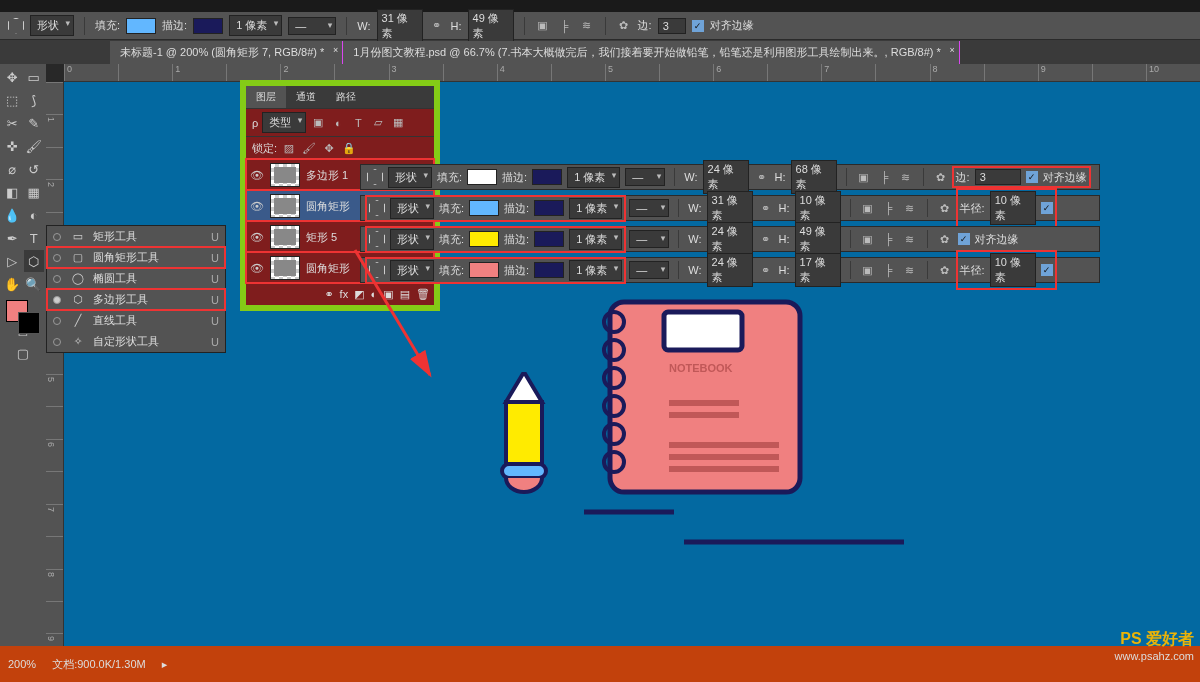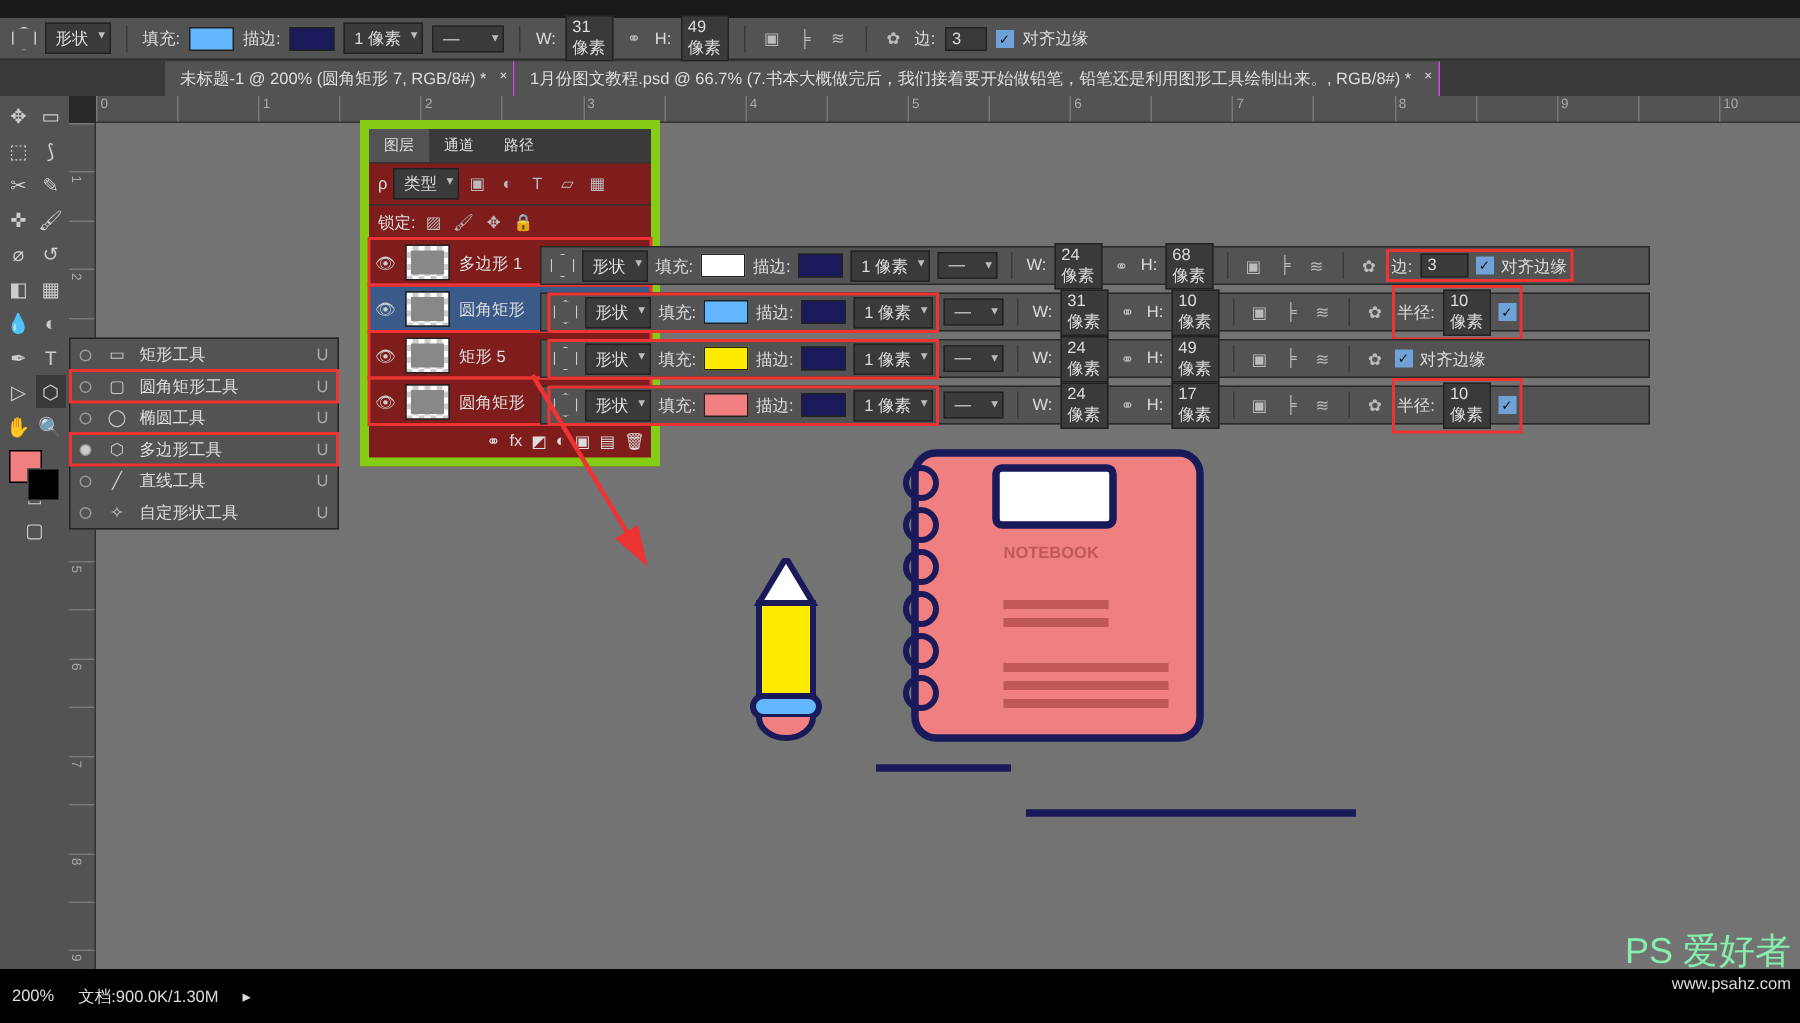--- a/index.html
+++ b/index.html
@@ -5,40 +5,40 @@
 *{margin:0;padding:0;box-sizing:border-box;font-family:"Microsoft YaHei",sans-serif;font-size:11px;color:#ddd;}
 body{background:#535353;width:1200px;height:682px;overflow:hidden;position:relative;}
 .topbar{height:12px;background:#1a1a1a;}
 .options-bar{height:28px;background:#535353;display:flex;align-items:center;padding:0 8px;gap:6px;border-bottom:1px solid #2a2a2a;}
 .hex-icon{width:16px;height:16px;border:1.5px solid #ccc;transform:rotate(0deg);clip-path:polygon(50% 0%,100% 25%,100% 75%,50% 100%,0% 75%,0% 25%);background:transparent;}
 .dd{background:#3a3a3a;border:1px solid #222;padding:2px 14px 2px 6px;position:relative;min-width:44px;}
 .dd::after{content:"▾";position:absolute;right:3px;top:2px;font-size:9px;color:#bbb;}
 .swatch{width:30px;height:16px;border:1px solid #222;display:inline-block;}
 .lbl{color:#ddd;}
 .sep{width:1px;height:18px;background:#3a3a3a;margin:0 4px;}
-.num-field{background:#3a3a3a;border:1px solid #222;padding:1px 4px;width:32px;display:inline-block;}
+.num-field{background:#3a3a3a;border:1px solid #222;padding:1px 4px;width:46px;display:inline-block;}
 .chk{width:12px;height:12px;background:#6fa3d8;display:inline-flex;align-items:center;justify-content:center;font-size:9px;color:#111;}
 .small-icon{width:16px;height:16px;display:inline-flex;align-items:center;justify-content:center;color:#bbb;}
 .tabs-row{height:24px;background:#3a3a3a;display:flex;align-items:center;padding-left:110px;}
 .tab{background:#535353;padding:4px 18px 4px 10px;font-size:10px;color:#ddd;border-right:1px solid #d946ef;position:relative;}
 .tab.inactive{color:#aaa;}
 .tab .x{position:absolute;right:4px;top:4px;font-size:9px;}
 .main{position:absolute;left:0;top:64px;right:0;bottom:16px;display:flex;}
 .tools{width:46px;background:#535353;display:grid;grid-template-columns:1fr 1fr;grid-auto-rows:22px;gap:1px;padding:2px;}
 .tool{background:#535353;display:flex;align-items:center;justify-content:center;color:#ccc;font-size:13px;}
 .tool.sel{background:#3a3a3a;}
 .color-fg{grid-column:1/3;height:38px;position:relative;}
 .color-fg .fg{width:22px;height:22px;background:#f08080;border:1px solid #000;position:absolute;left:4px;top:4px;}
 .color-fg .bg{width:22px;height:22px;background:#000;border:1px solid #555;position:absolute;left:16px;top:16px;}
 .canvas-wrap{flex:1;background:#282828;position:relative;}
 .ruler-h{position:absolute;left:18px;right:0;top:0;height:18px;background:#535353;border-bottom:1px solid #333;display:flex;}
 .ruler-h span{flex:1;border-left:1px solid #777;font-size:9px;color:#aaa;padding-left:2px;}
 .ruler-v{position:absolute;left:0;top:18px;bottom:0;width:18px;background:#535353;border-right:1px solid #333;display:flex;flex-direction:column;}
 .ruler-v span{flex:1;border-top:1px solid #777;font-size:9px;color:#aaa;writing-mode:vertical-lr;padding-top:2px;}
-.canvas{position:absolute;left:18px;top:18px;right:0;bottom:0;background:#737373;}
+.canvas{position:absolute;left:18px;top:18px;right:0;bottom:0;background:#0369a1;}
 .shape-flyout{position:absolute;left:46px;top:225px;width:180px;background:#535353;border:1px solid #222;z-index:50;}
 .shape-flyout .row{display:flex;align-items:center;padding:3px 6px;gap:8px;}
 .shape-flyout .row .ico{width:14px;text-align:center;color:#ccc;}
 .shape-flyout .row .sc{margin-left:auto;color:#aaa;}
 .shape-flyout .row.hl{outline:2px solid #e33;outline-offset:-1px;}
 .shape-flyout .radio{width:8px;height:8px;border:1px solid #999;border-radius:50%;margin-right:2px;}
 .shape-flyout .radio.on{background:#ccc;}
 .layers-panel{position:absolute;left:240px;top:80px;width:200px;background:#7f1d1d;border:6px solid #84cc16;z-index:40;}
 .layers-panel .tabs{display:flex;background:#3a3a3a;}
 .layers-panel .tabs span{padding:4px 10px;font-size:10px;}
@@ -47,23 +47,23 @@
 .layers-panel .layer{display:flex;align-items:center;padding:3px 4px;gap:6px;border-top:1px solid #333;}
 .layers-panel .layer .eye{width:14px;color:#ccc;}
 .layers-panel .layer .thumb{width:30px;height:24px;background:repeating-conic-gradient(#ccc 0 25%,#fff 0 50%) 0 0/8px 8px;border:1px solid #222;position:relative;}
 .layers-panel .layer .thumb::after{content:"";position:absolute;inset:3px;background:#888;}
 .layers-panel .layer.hl{outline:2px solid #e33;outline-offset:-1px;}
 .layers-panel .layer.sel{background:#3a5a8a;}
 .layers-panel .footer{display:flex;gap:6px;padding:4px;border-top:1px solid #333;justify-content:flex-end;font-size:10px;color:#999;}
 .opt-strip{position:absolute;height:26px;background:#535353;display:flex;align-items:center;gap:5px;padding:0 6px;border:1px solid #2a2a2a;z-index:45;}
 .opt-strip .box{outline:2px solid #e33;outline-offset:0px;padding:1px 2px;display:flex;align-items:center;gap:5px;}
 .arrow{position:absolute;z-index:46;}
-.statusbar{position:absolute;left:0;right:0;bottom:0;height:16px;background:#000000;display:flex;align-items:center;gap:16px;padding:18px 8px;font-size:10px;color:#bbb;}
+.statusbar{position:absolute;left:0;right:0;bottom:0;height:16px;background:#c2410c;display:flex;align-items:center;gap:16px;padding:18px 8px;font-size:10px;color:#bbb;}
 .watermark{position:absolute;right:6px;bottom:20px;text-align:right;color:#8ab;font-size:12px;z-index:60;}
-.watermark .big{font-size:24px;color:#86efac;}
+.watermark .big{font-size:16px;color:#eab308;font-weight:bold;}
 .notebook{position:absolute;left:520px;top:210px;}
 .pencil{position:absolute;left:430px;top:290px;}
 </style>
 </head>
 <body>
 
 <div class="topbar"></div>
 
 <div class="options-bar">
   <span class="small-icon">

